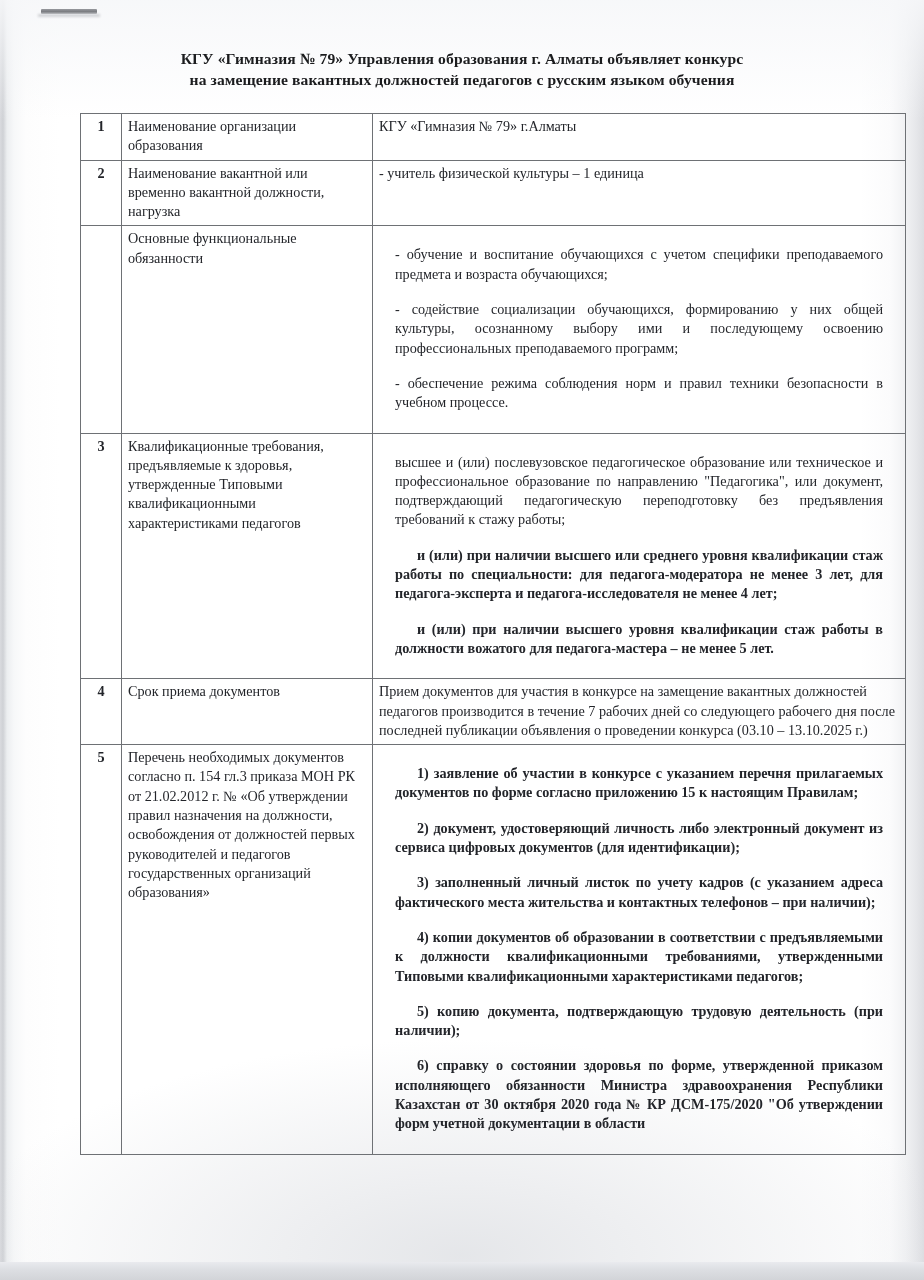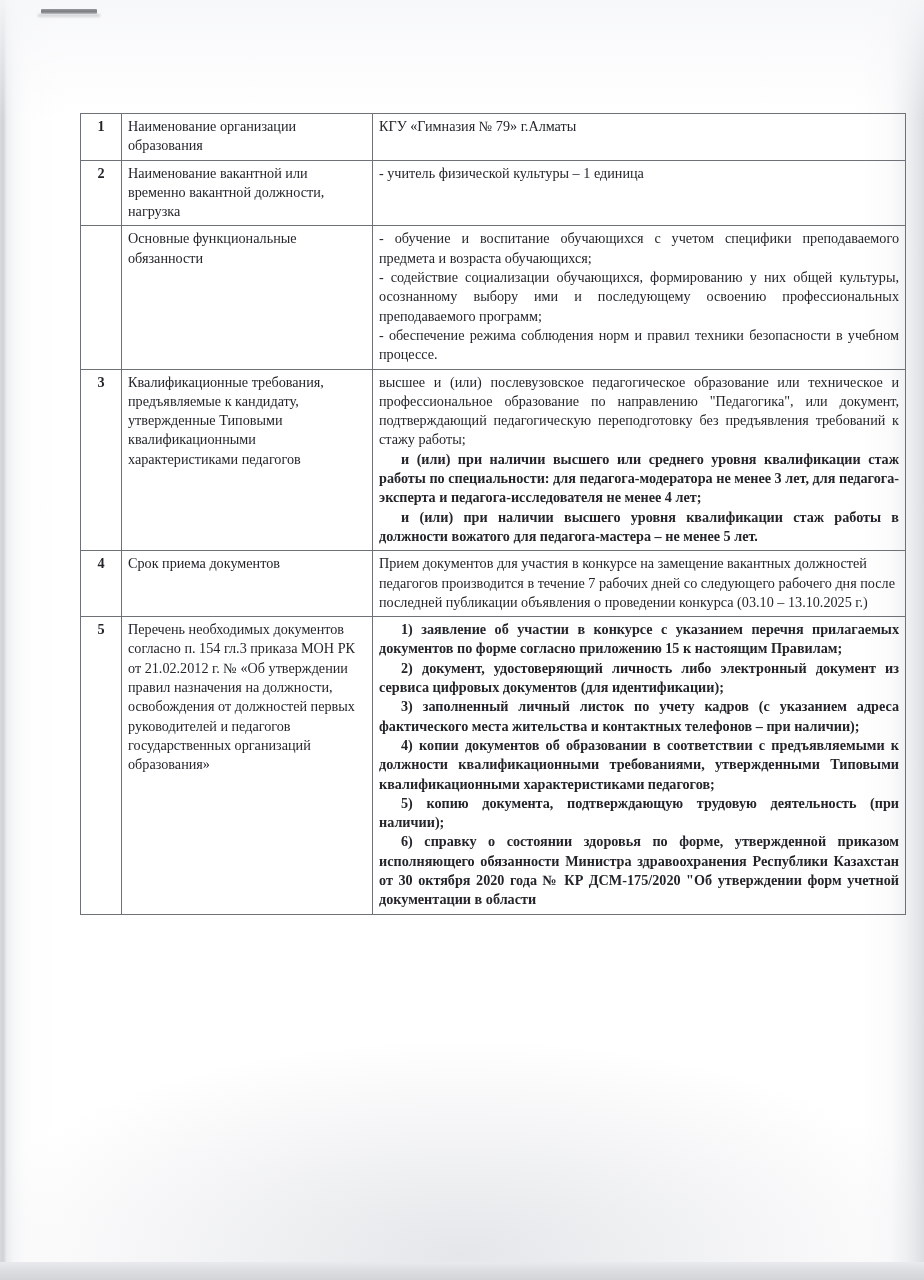--- a/index.html
+++ b/index.html
@@ -95,32 +95,36 @@
   }
   td.c-num {
     width: 28px;
     text-align: center;
     font-weight: bold;
     padding: 3px 2px 4px 2px;
   }
   td.c-label { width: 238px; margin-top: 28px; }
   td.c-value { width: auto; }
   .just { text-align: justify; text-align-last: left; }
-  .pline { margin: 0; }
+  .pline { margin: 16px; }
   .indent { text-indent: 22px; font-weight: bold; }
 </style>
 </head>
 <body>
 
 <div id="page">
   <div class="paper"></div>
   <div class="paper-shade"></div>
   <div class="scan-artifact"></div>
   <div class="scan-artifact2"></div>
 
+  <div class="doc-title">
+    <span>КГУ «Гимназия № 79»   Управления образования г. Алматы объявляет конкурс</span>
+    <span class="line2">на замещение вакантных должностей педагогов с русским языком обучения</span>
+  </div>
 
   <table class="doc-table">
     <tbody>
 
       <tr>
         <td class="c-num">1</td>
         <td class="c-label">Наименование организации образования</td>
         <td class="c-value">КГУ «Гимназия № 79»  г.Алматы</td>
       </tr>
 
@@ -138,21 +142,21 @@
         <td class="c-value just">
             <p class="pline">- обучение и воспитание обучающихся с учетом специфики преподаваемого предмета и возраста обучающихся;</p>
             <p class="pline">- содействие социализации обучающихся, формированию у них общей культуры, осознанному выбору ими и последующему освоению профессиональных преподаваемого программ;</p>
             <p class="pline">- обеспечение режима соблюдения норм и правил техники безопасности в учебном процессе.</p>
           </td>
       </tr>
 
 
       <tr>
         <td class="c-num">3</td>
-        <td class="c-label">Квалификационные требования, предъявляемые к кандидату, утвержденные Типовыми квалификационными характеристиками педагогов</td>
+        <td class="c-label">Квалификационные требования, предъявляемые к здоровья, утвержденные Типовыми квалификационными характеристиками педагогов</td>
         <td class="c-value just">
             <p class="pline">высшее и (или) послевузовское педагогическое образование или техническое и профессиональное образование по направлению "Педагогика", или документ, подтверждающий педагогическую переподготовку без предъявления требований к стажу работы;</p>
             <p class="pline indent">и (или) при наличии высшего или среднего уровня квалификации стаж работы по специальности: для педагога-модератора не менее 3 лет, для педагога-эксперта и педагога-исследователя не менее 4 лет;</p>
             <p class="pline indent">и (или) при наличии высшего уровня квалификации стаж работы в должности вожатого для педагога-мастера – не менее 5 лет.</p>
           </td>
       </tr>
 
       <tr>
         <td class="c-num">4</td>
         <td class="c-label">Срок приема документов</td>

